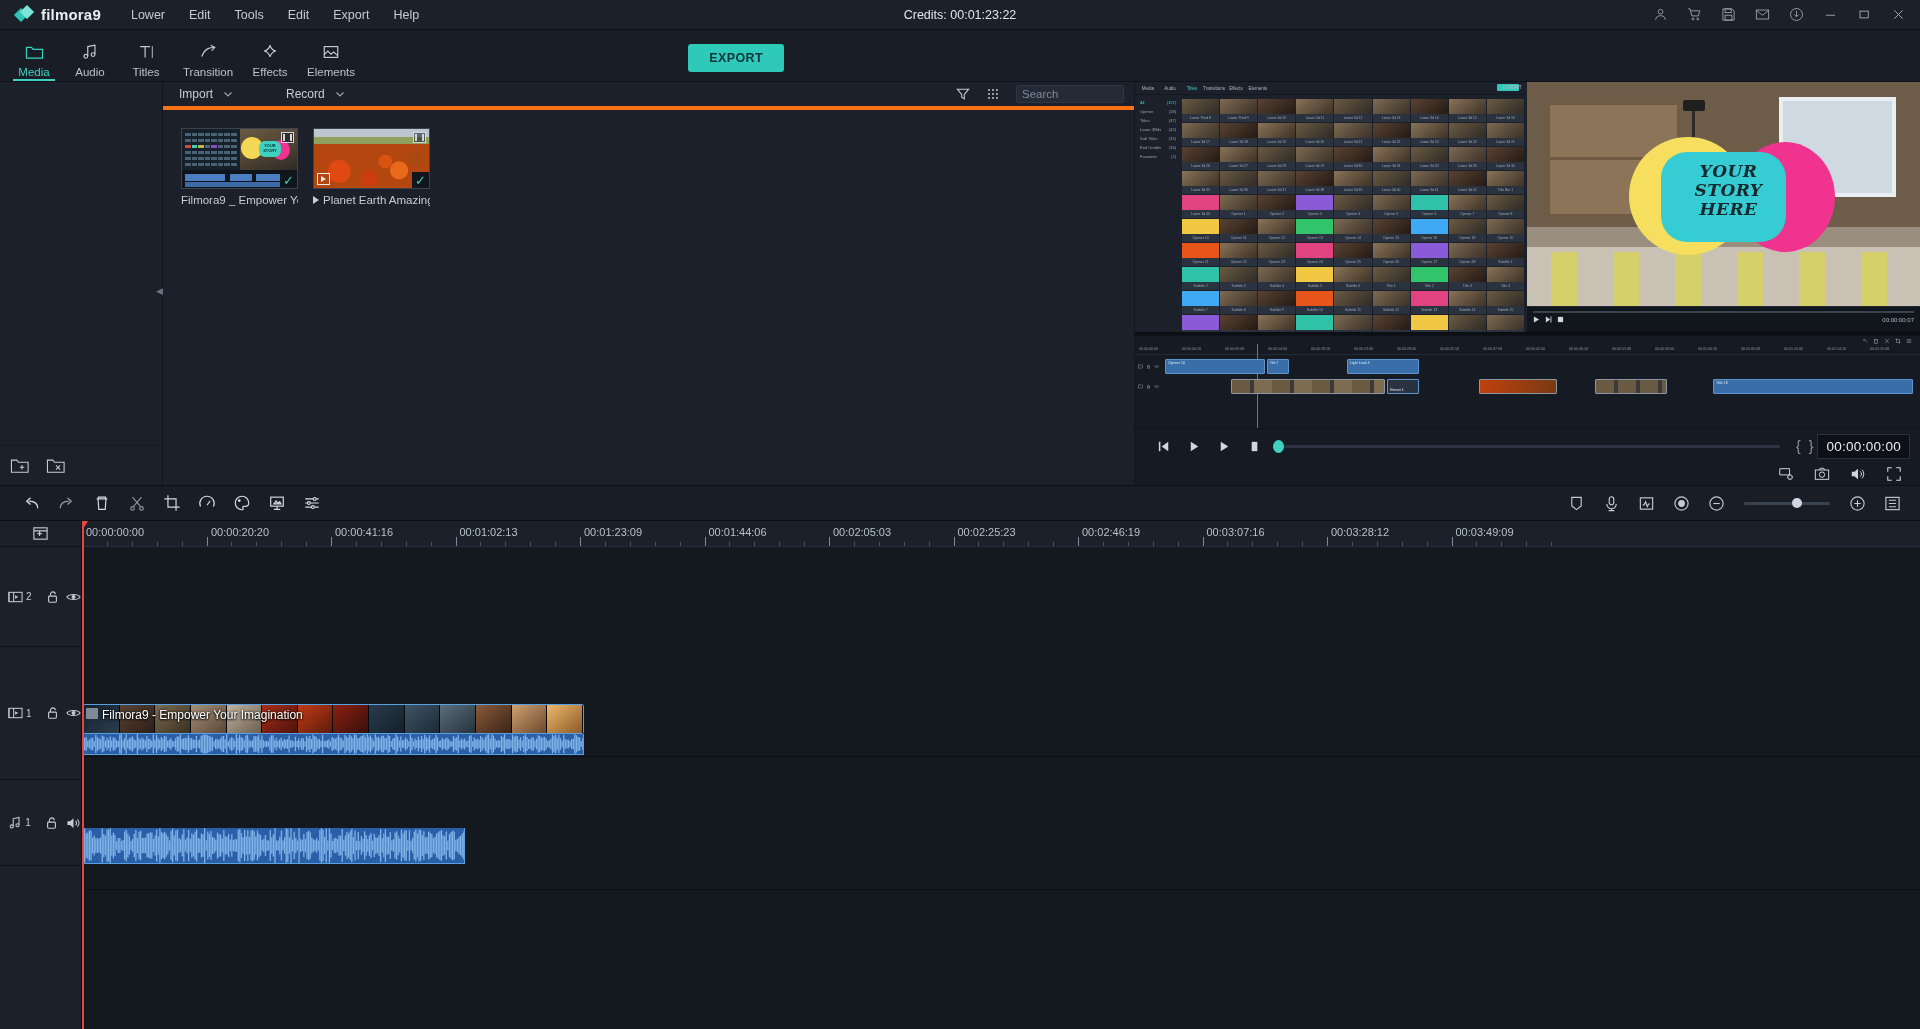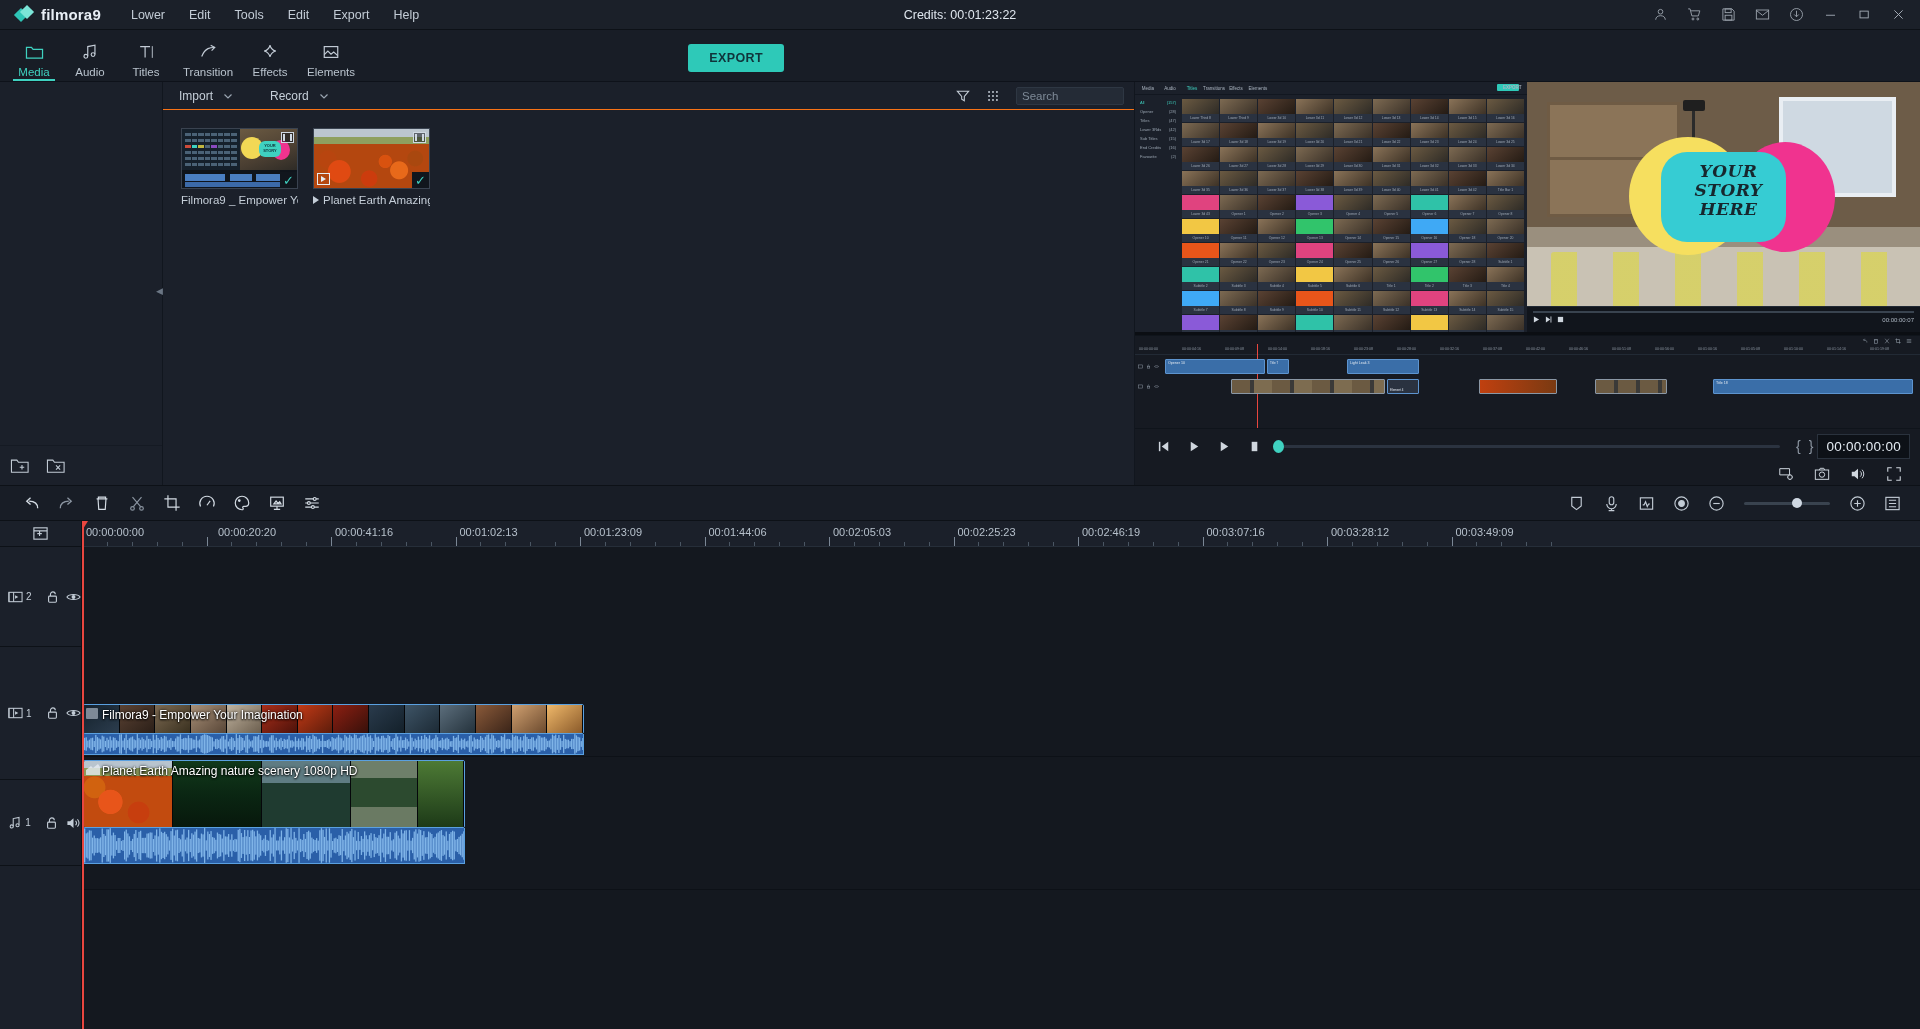--- a/index.html
+++ b/index.html
@@ -84,24 +84,24 @@
   .collapse-handle {
     position:absolute; right:-1px; top:198px; width:7px; height:22px;
     display:flex; align-items:center; justify-content:center;
     color:#6b7684; font-size:9px;
   }
 
   
   .media-panel { flex:1; background:#1b202a; display:flex; flex-direction:column; border-right:1px solid #11161e;}
   .media-toolbar {
     height:28px; display:flex; align-items:center; padding:0 10px 0 16px;
-    border-bottom:1px solid #f97316; gap:0px;
+    border-bottom:4px solid #f97316; gap:0px;
   }
   .mt-btn { display:flex; align-items:center; gap:9px; font-size:12px; color:#c5ced8; cursor:pointer; }
-  .mt-btn + .mt-btn { margin-left:36px; }
+  .mt-btn + .mt-btn { margin-left:52px; }
   .mt-right { margin-left:auto; display:flex; align-items:center; gap:16px; }
   .searchbox {
     width:108px; height:18px; background:#242b36; border:1px solid #2e3743; border-radius:2px;
     display:flex; align-items:center; padding:0 5px; gap:4px;
   }
   .searchbox input {
     flex:1; background:transparent; border:0; outline:0; color:#c9d1d9;
     font-family:"Liberation Sans", sans-serif; font-size:11.5px;
   }
   .searchbox input::placeholder { color:#7e8a97; }
@@ -1319,21 +1319,21 @@
     </div>
 
     <div class="tl-main">
       <div class="ruler" id="ruler">
           <span class="lbl" style="left: 4px;">00:00:00:00</span>
           <span class="tick maj" style="left: 0px;"></span>
           <span class="tick min" style="left: 24.9px;"></span>
           <span class="tick min" style="left: 49.8px;"></span>
           <span class="tick min" style="left: 74.7px;"></span>
           <span class="tick min" style="left: 99.6px;"></span>
-          <span class="lbl" style="left: 136px;">00:00:20:20</span>
+          <span class="lbl" style="left: 129px;">00:00:20:20</span>
           <span class="tick maj" style="left: 124.5px;"></span>
           <span class="tick min" style="left: 149.4px;"></span>
           <span class="tick min" style="left: 174.3px;"></span>
           <span class="tick min" style="left: 199.2px;"></span>
           <span class="tick min" style="left: 224.1px;"></span>
           <span class="lbl" style="left: 253px;">00:00:41:16</span>
           <span class="tick maj" style="left: 249px;"></span>
           <span class="tick min" style="left: 273.9px;"></span>
           <span class="tick min" style="left: 298.8px;"></span>
           <span class="tick min" style="left: 323.7px;"></span>
@@ -1737,39 +1737,20 @@
                   <rect x="494.4000000000027" y="3.037620563271606" width="1.2800000000000002" height="14.924758873456788"></rect>
                   <rect x="496.00000000000273" y="3.619704861111111" width="1.2800000000000002" height="13.760590277777778"></rect>
                   <rect x="497.60000000000275" y="7.460759066358024" width="1.2800000000000002" height="6.0784818672839505"></rect>
                   <rect x="499.2000000000028" y="4.2309220679012345" width="1.2800000000000002" height="12.538155864197531"></rect>
                 </g>
             </svg>
           </div>
         </div>
 
         <div class="tl-row" style="height:133px">
-          <div class="clip" style="left:1px; top:3px; width:382px; height:68px; background:#0b0f14;">
-            <div class="filmstrip">
-              <div class="fs" style="flex:0 0 89px;background:
-                radial-gradient(circle at 30% 62%,#e8551a 0 16%,transparent 17%),
-                radial-gradient(circle at 62% 78%,#c73e0e 0 14%,transparent 15%),
-                radial-gradient(circle at 12% 40%,#d1620f 0 12%,transparent 13%),
-                linear-gradient(#b8c4ce 0 10%, #8c9a5a 10% 22%, #c24b0f 22% 100%)"></div>
-              <div class="fs" style="flex:0 0 89px;background:linear-gradient(#11391b,#0a2512 55%,#07180c)"></div>
-              <div class="fs" style="flex:0 0 89px;background:linear-gradient(#5f7c83 0 34%,#1f3b30 34% 100%)"></div>
-              <div class="fs" style="flex:0 0 67px;background:linear-gradient(#6e7f6a 0 26%,#2c4a2f 26% 70%,#6a7a63 70% 100%)"></div>
-              <div class="fs" style="flex:1;background:linear-gradient(#4d7a35,#1d3a18)"></div>
-            </div>
-            <span class="clip-icon">
-              <svg width="14" height="11" viewBox="0 0 14 11" fill="#e6ecf2">
-                  <path d="M0 6 5 2l2 2 5-4 2 3v8H0z" opacity=".8"></path>
-                </svg>
-            </span>
-            <span class="clip-title">Planet Earth  Amazing nature scenery 1080p HD</span>
-          </div>
           <div class="waveform" style="left:1px; top:71px; width:382px; height:36px; border:1px solid #5aa0e0; border-top:0;">
             <svg class="wave-svg" viewBox="0 0 380 36" preserveAspectRatio="none">
               <g id="wv2" fill="#7fb4e8">
                   <rect x="0" y="0.42037037037037095" width="1.2800000000000002" height="35.15925925925926"></rect>
                   <rect x="1.6" y="5.511979166666666" width="1.2800000000000002" height="24.976041666666667"></rect>
                   <rect x="3.2" y="4.565393518518517" width="1.2800000000000002" height="26.869212962962965"></rect>
                   <rect x="4.800000000000001" y="2.372280092592593" width="1.2800000000000002" height="31.255439814814814"></rect>
                   <rect x="6.4" y="2.7243055555555546" width="1.2800000000000002" height="30.55138888888889"></rect>
                   <rect x="8" y="9.913136574074073" width="1.2800000000000002" height="16.173726851851853"></rect>
                   <rect x="9.6" y="7.730439814814815" width="1.2800000000000002" height="20.53912037037037"></rect>

